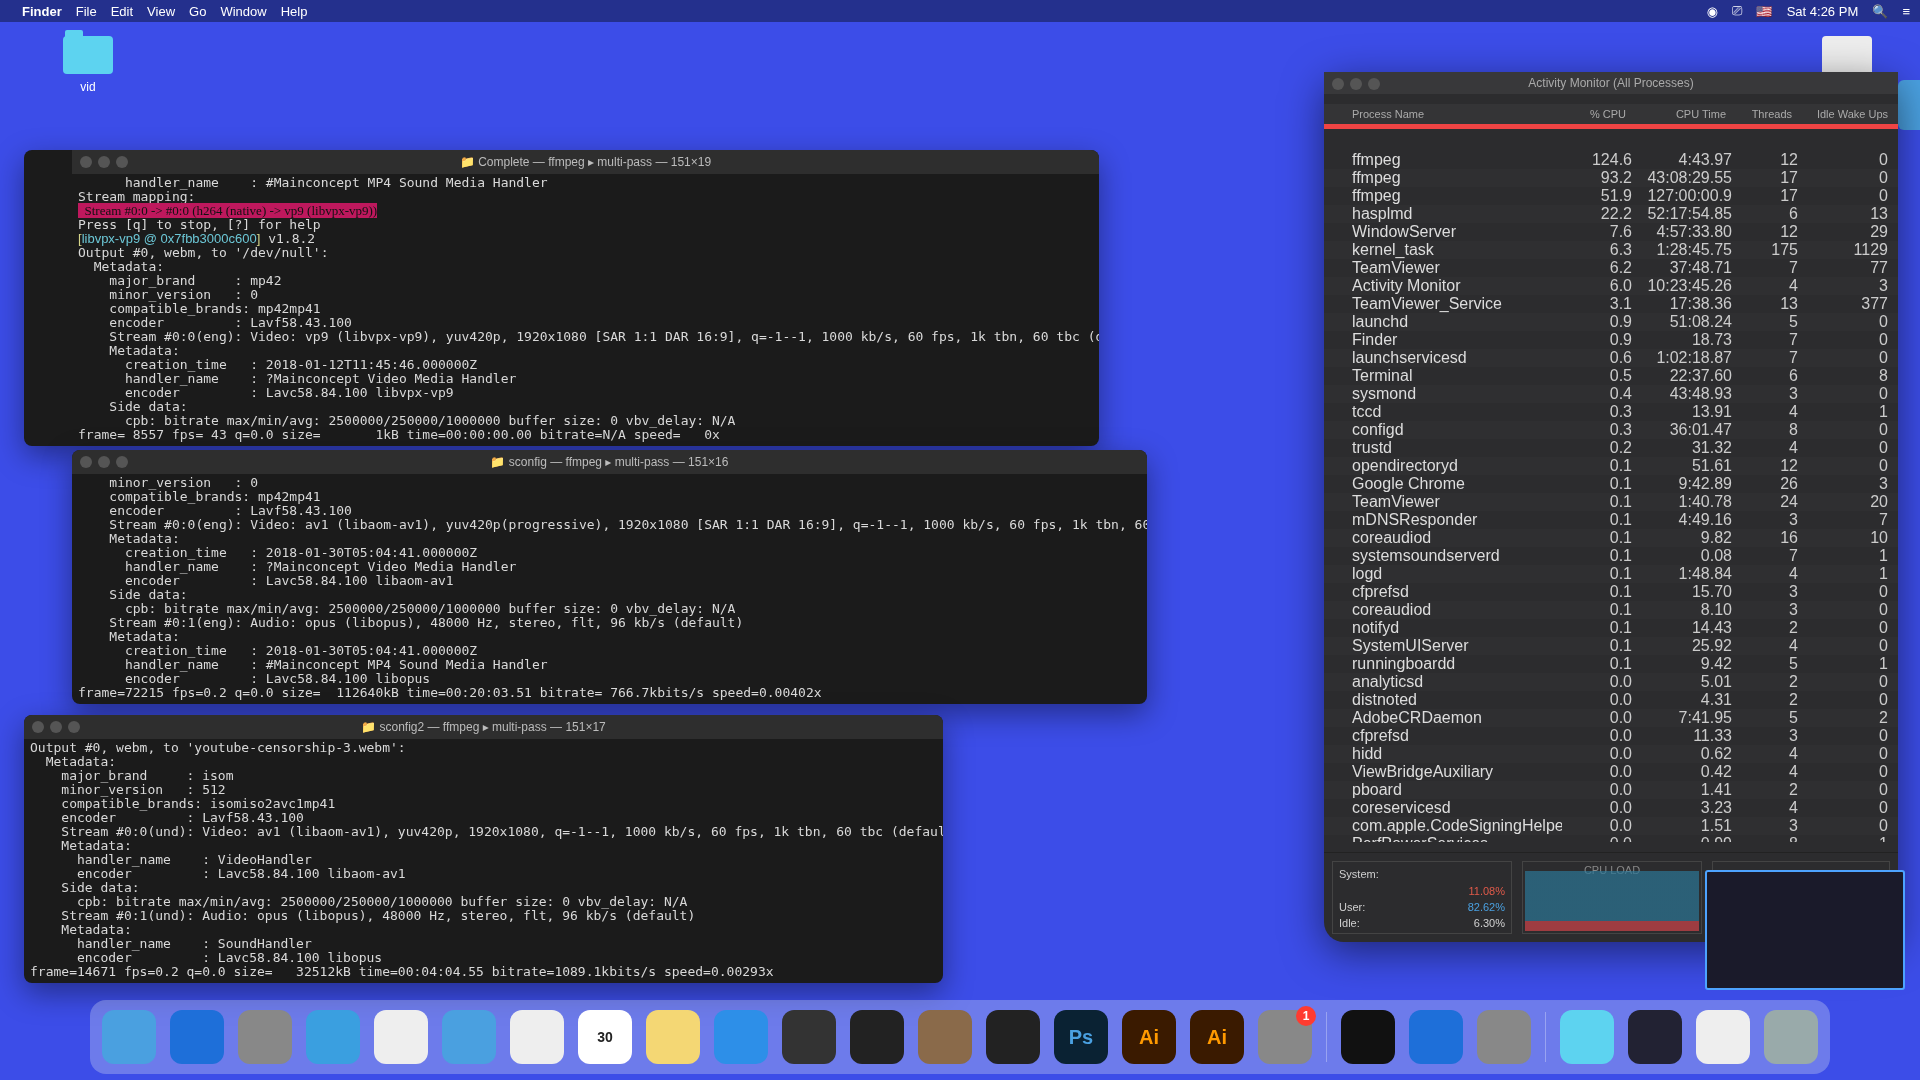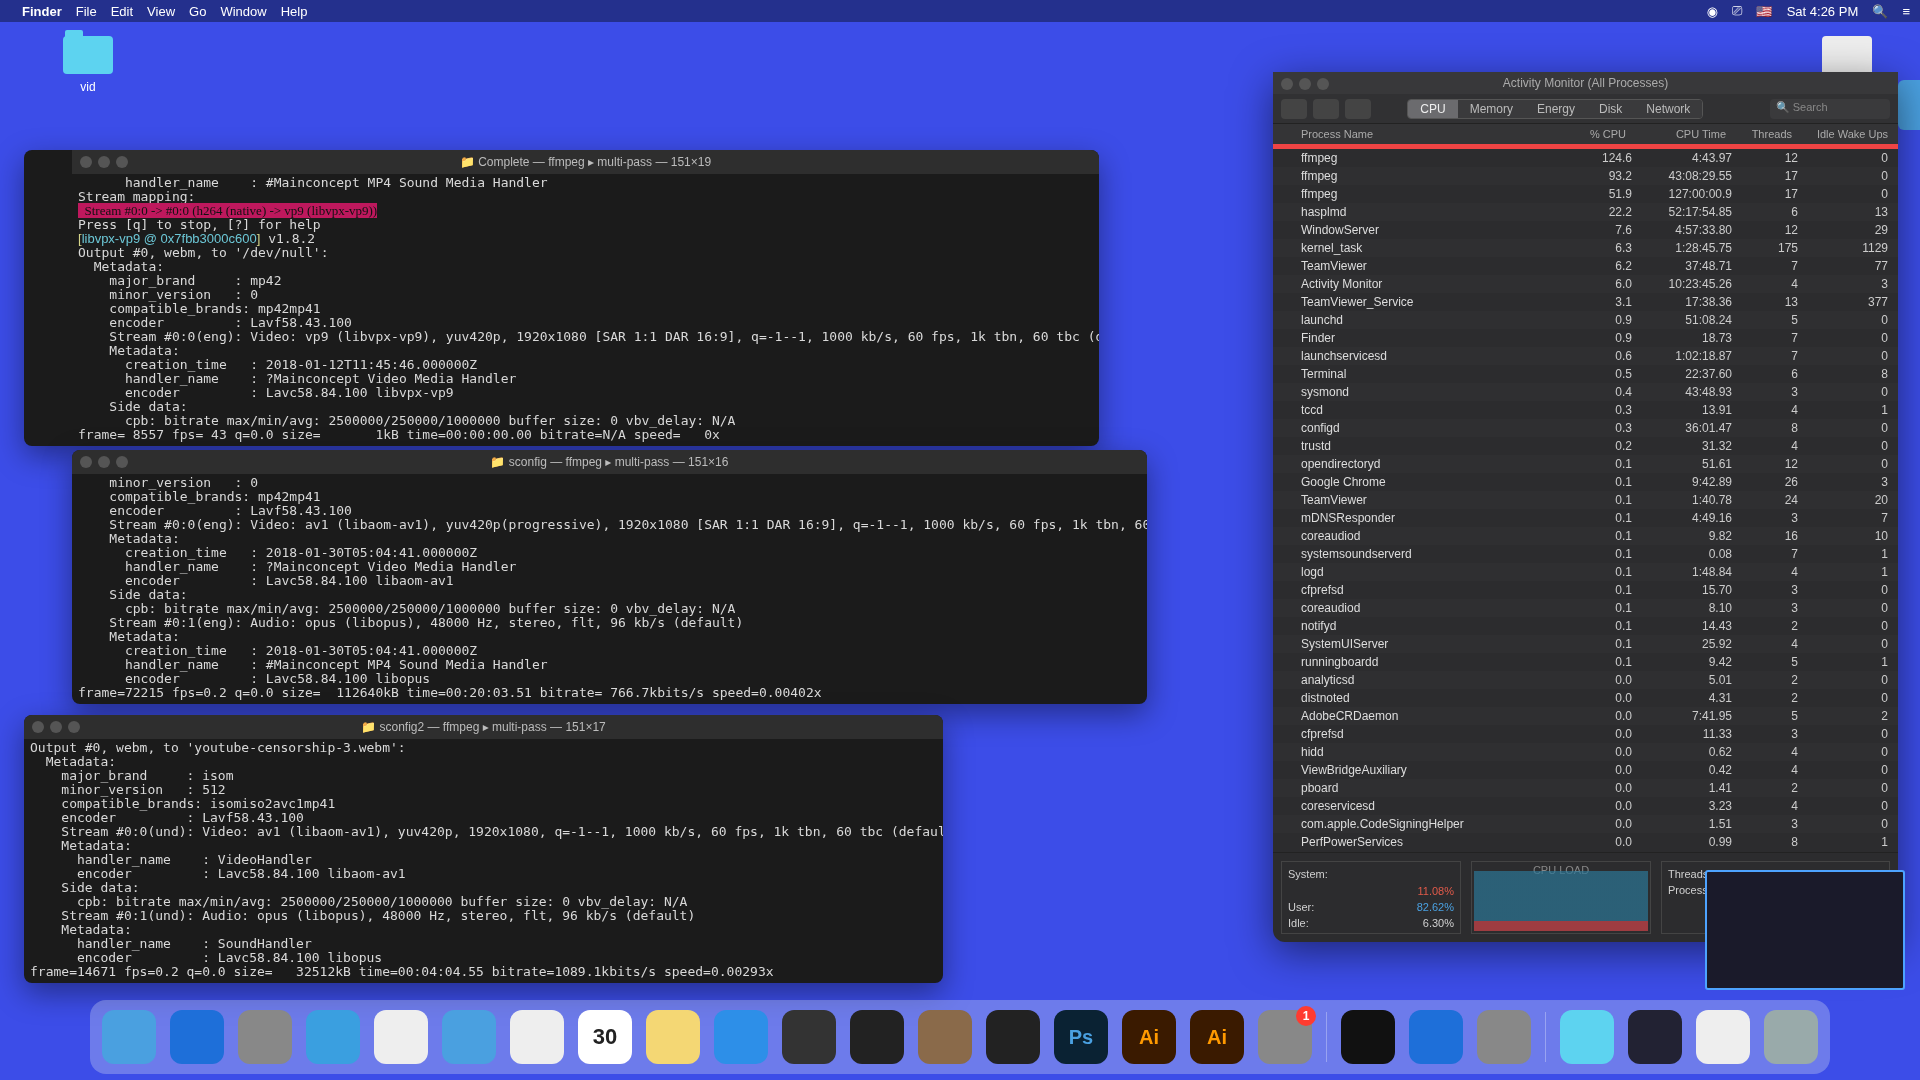--- a/index.html
+++ b/index.html
@@ -26,36 +26,36 @@
 .traffic span { width:12px; height:12px; border-radius:50%; background:#555; display:inline-block; }
 .term-body { padding:2px 6px 4px; font-family:"Menlo","Monaco",monospace; font-size:13px; line-height:14px; color:#d9d9d9; white-space:pre; }
 .term1 { left:24px; top:150px; width:1075px;padding-left:48px; }
 .term2 { left:24px; top:450px; width:1075px;margin-left:48px; }
 .term3 { left:24px; top:715px; width:919px; }
 .hl-y { color:#d6d68a; }
 .hl-c { color:#6cc7d6; }
 .invsel { background:#be185d; color:#111;font-family:Liberation Serif, serif; }
 
 
-.am { position:absolute; right:22px; top:72px; width:625px; height:870px; background:#2c2c2e; border-radius:12px; box-shadow:0 10px 40px rgba(0,0,0,0.5); color:#d0d0d0; display:flex; flex-direction:column; }
+.am { position:absolute; right:22px; top:72px; width:574px; height:870px; background:#2c2c2e; border-radius:20px; box-shadow:0 10px 40px rgba(0,0,0,0.5); color:#d0d0d0; display:flex; flex-direction:column;gap:10px; }
 .am-title { height:22px; background:#38383a; font-size:12px; color:#aaa; display:flex; align-items:center; justify-content:center; position:relative; }
 .am-toolbar { height:30px; background:#313133; display:flex; align-items:center; gap:6px; padding:0 8px; border-bottom:1px solid #222; }
 .am-btn { width:26px; height:20px; background:#444; border-radius:4px; }
 .am-tabs { display:flex; margin:0 auto; border-radius:4px; overflow:hidden; border:1px solid #555; }
 .am-tab { padding:2px 12px; font-size:12px; background:#3a3a3c; color:#bbb; }
 .am-tab.active { background:#6b6b6e; color:#eee; }
 .am-search { width:120px; height:20px; background:#3a3a3c; border-radius:4px; font-size:11px; color:#888; padding:2px 6px; margin-left:auto; }
 .am-head { display:flex; font-size:11px; color:#aaa; background:#343436; border-bottom:5px solid #ef4444; }
 .am-head div { padding:4px 6px; }
 .col-name { flex:1; padding-left:28px !important; }
 .col-cpu { width:70px; text-align:right; }
 .col-time { width:100px; text-align:right; }
 .col-thr { width:66px; text-align:right; }
 .col-idle { width:100px; text-align:right; padding-right:10px !important; }
-.am-list { flex:1; overflow:hidden; font-size:12px; }
+.am-list { flex:1; overflow:hidden; font-size:16px;margin-top:12px; }
 .am-row { display:flex; height:18px; align-items:center; }
 .am-row:nth-child(even){ background:#2f2f31; }
 .am-row .pn { flex:1; padding-left:28px; color:#ddd; white-space:nowrap; overflow:hidden; }
 .am-row .c1 { width:70px; text-align:right; color:#ccc; }
 .am-row .c2 { width:100px; text-align:right; color:#ccc; }
 .am-row .c3 { width:66px; text-align:right; color:#ccc; }
 .am-row .c4 { width:100px; text-align:right; color:#ccc; padding-right:10px; }
 .am-footer { height:90px; border-top:1px solid #222; display:flex; padding:8px; gap:10px; font-size:11px; }
 .am-stats { width:180px; border:1px solid #444; padding:6px; }
 .am-stats div { display:flex; justify-content:space-between; margin-bottom:4px; }
@@ -198,33 +198,20 @@
 
 <div class="am">
   <div class="am-title">
     <div class="traffic">
         <span></span>
         <span></span>
         <span></span>
       </div>
     <span>Activity Monitor (All Processes)</span>
   </div>
-  <div class="am-toolbar">
-    <div class="am-btn"></div>
-    <div class="am-btn"></div>
-    <div class="am-btn"></div>
-    <div class="am-tabs">
-      <div class="am-tab active">CPU</div>
-      <div class="am-tab">Memory</div>
-      <div class="am-tab">Energy</div>
-      <div class="am-tab">Disk</div>
-      <div class="am-tab">Network</div>
-    </div>
-    <div class="am-search" title="Search">🔍 <span>Search</span></div>
-  </div>
   <div class="am-head">
     <div class="col-name">Process Name</div>
     <div class="col-cpu">% CPU</div>
     <div class="col-time">CPU Time</div>
     <div class="col-thr">Threads</div>
     <div class="col-idle">Idle Wake Ups</div>
   </div>
   <div class="am-list" id="am-list">
       <div class="am-row">
         <div class="pn">ffmpeg</div>
@@ -536,21 +523,21 @@
 <div class="thumb"></div>
 
 <div class="dock" id="dock">
     <div class="app-icon" style="background: rgb(74, 160, 224);"></div>
     <div class="app-icon" style="background: rgb(30, 111, 217);"></div>
     <div class="app-icon" style="background: rgb(136, 136, 136);"></div>
     <div class="app-icon" style="background: rgb(58, 159, 224);"></div>
     <div class="app-icon" style="background: rgb(238, 238, 238);"></div>
     <div class="app-icon" style="background: rgb(74, 160, 224);"></div>
     <div class="app-icon" style="background: rgb(238, 238, 238);"></div>
-    <div class="app-icon" style="background: rgb(255, 255, 255); display: flex; align-items: center; justify-content: center; font-size: 22px; font-weight: 600; color: rgb(34, 34, 34);">30</div>
+    <div class="app-icon" style="background: rgb(255, 255, 255); display: flex; align-items: center; justify-content: center; font-size: 14px; font-weight: 600; color: rgb(34, 34, 34);">30</div>
     <div class="app-icon" style="background: rgb(244, 215, 116);"></div>
     <div class="app-icon" style="background: rgb(45, 143, 232);"></div>
     <div class="app-icon" style="background: rgb(51, 51, 51);"></div>
     <div class="app-icon" style="background: rgb(34, 34, 34);"></div>
     <div class="app-icon" style="background: rgb(138, 106, 74);"></div>
     <div class="app-icon" style="background: rgb(34, 34, 34);"></div>
     <div class="app-icon" style="background: rgb(10, 34, 51); color: rgb(74, 160, 224); display: flex; align-items: center; justify-content: center; font-weight: 700; font-size: 20px;">Ps</div>
     <div class="app-icon" style="background: rgb(58, 26, 0); color: rgb(255, 154, 0); display: flex; align-items: center; justify-content: center; font-weight: 700; font-size: 20px;">Ai</div>
     <div class="app-icon" style="background: rgb(58, 26, 0); color: rgb(255, 154, 0); display: flex; align-items: center; justify-content: center; font-weight: 700; font-size: 20px;">Ai</div>
     <div class="app-icon" style="background: rgb(136, 136, 136);">

